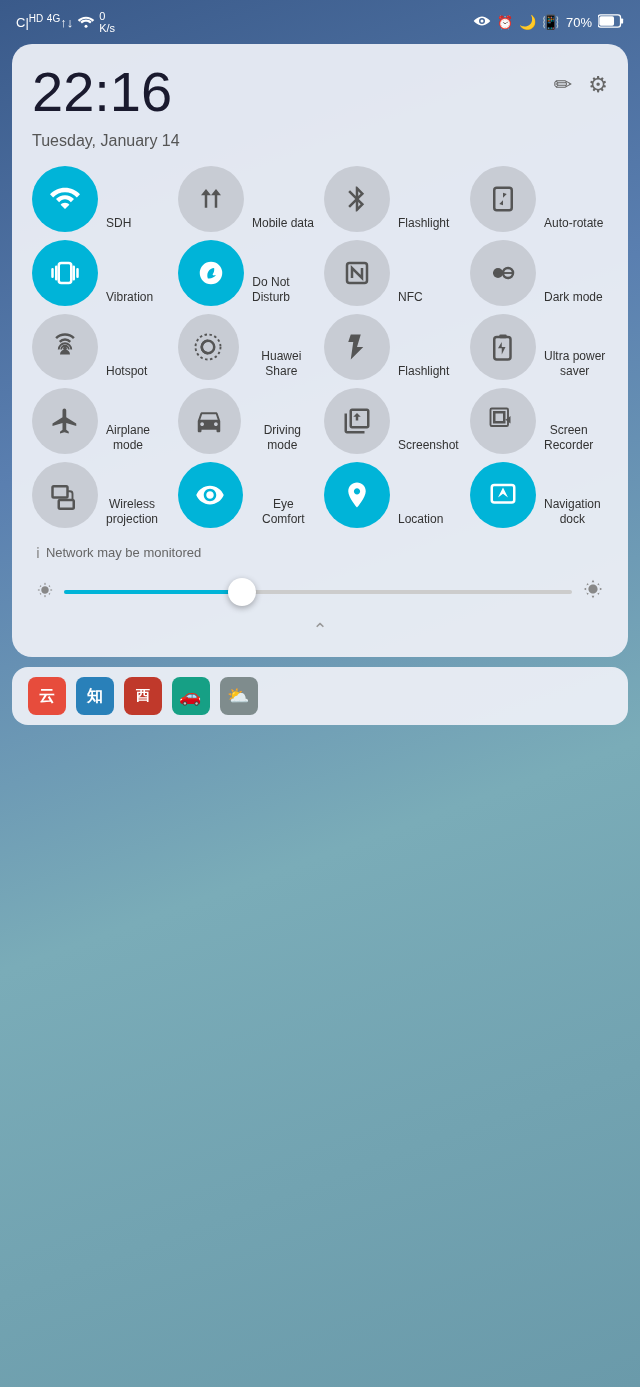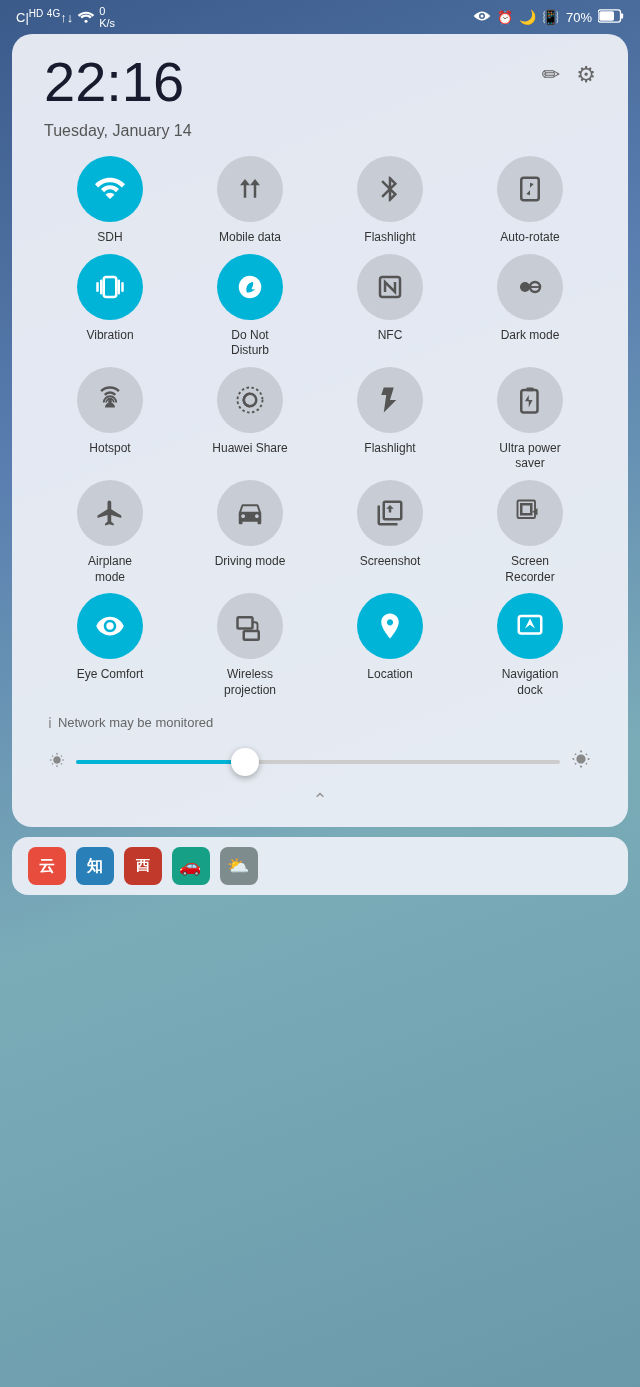--- a/index.html
+++ b/index.html
@@ -5,56 +5,56 @@
     * { margin: 0; padding: 0; box-sizing: border-box; }
     body {
       width: 640px;
       height: 1387px;
       background: linear-gradient(160deg, #3a5a8a 0%, #5a7fb0 30%, #7aacb8 60%, #6a9aaa 100%);
       font-family: 'Helvetica Neue', Arial, sans-serif;
       overflow: hidden;
       position: relative;
     }
     .status-bar {
-      height: 34px;
+      height: 44px;
       display: flex;
       align-items: center;
       justify-content: space-between;
       padding: 0 16px;
       color: white;
       font-size: 13px;
     }
     .status-left { display: flex; align-items: center; gap: 4px; }
     .status-right { display: flex; align-items: center; gap: 6px; }
     .quick-panel {
       background: rgba(235, 238, 245, 0.95);
       border-radius: 20px;
       margin: 0 12px;
-      padding: 20px 32px 16px;
+      padding: 20px 20px 16px;
     }
     .panel-header {
       display: flex;
       justify-content: space-between;
       align-items: flex-start;
       margin-bottom: 6px;
     }
     .time-display { font-size: 56px; font-weight: 300; color: #1a1a2e; line-height: 1; }
     .date-display { font-size: 16px; color: #555; margin-top: 12px; }
     .header-icons { display: flex; gap: 16px; padding-top: 8px; }
     .header-icon { font-size: 22px; color: #666; cursor: pointer; }
     .tiles-grid {
       display: grid;
       grid-template-columns: repeat(4, 1fr);
       gap: 8px;
       margin-top: 16px;
     }
     .tile {
       display: flex;
-      flex-direction: column;
-      align-items: center;
+      flex-direction: row;
+      align-items: flex-end;
       gap: 8px;
       cursor: pointer;
     }
     .tile-icon {
       width: 66px;
       height: 66px;
       border-radius: 50%;
       display: flex;
       align-items: center;
       justify-content: center;
@@ -346,38 +346,38 @@
         <svg class="svg-icon" viewBox="0 0 24 24" fill="#555">
           <path d="M4 4h10v10H4V4zm2 2v6h6V6H6zm12 2l-4 3 4 3V8z"></path>
           <rect x="2" y="2" width="14" height="14" rx="1" fill="none" stroke="#555" stroke-width="1.5"></rect>
         </svg>
       </div>
       <span class="tile-label" style="white-space:pre-line">Screen
 Recorder</span>
     </div>
 
     <div class="tile">
-      <div class="tile-icon active">
-        <svg class="svg-icon" viewBox="0 0 24 24" fill="white">
-          <path d="M12 4.5C7 4.5 2.73 7.61 1 12c1.73 4.39 6 7.5 11 7.5s9.27-3.11 11-7.5c-1.73-4.39-6-7.5-11-7.5zM12 17c-2.76 0-5-2.24-5-5s2.24-5 5-5 5 2.24 5 5-2.24 5-5 5zm0-8c-1.66 0-3 1.34-3 3s1.34 3 3 3 3-1.34 3-3-1.34-3-3-3z"></path>
-        </svg>
-      </div>
-      <span class="tile-label">Eye Comfort</span>
-    </div>
-
-    <div class="tile">
       <div class="tile-icon inactive">
         <svg class="svg-icon" viewBox="0 0 24 24" fill="#555">
           <rect x="2" y="5" width="12" height="9" rx="1" fill="none" stroke="#555" stroke-width="2"></rect>
           <rect x="7" y="16" width="12" height="7" rx="1" fill="none" stroke="#555" stroke-width="2"></rect>
           <path d="M14 9h2a2 2 0 012 2v5" stroke="#555" stroke-width="1.5" fill="none"></path>
         </svg>
       </div>
       <span class="tile-label" style="white-space:pre-line">Wireless
 projection</span>
+    </div>
+
+    <div class="tile">
+      <div class="tile-icon active">
+        <svg class="svg-icon" viewBox="0 0 24 24" fill="white">
+          <path d="M12 4.5C7 4.5 2.73 7.61 1 12c1.73 4.39 6 7.5 11 7.5s9.27-3.11 11-7.5c-1.73-4.39-6-7.5-11-7.5zM12 17c-2.76 0-5-2.24-5-5s2.24-5 5-5 5 2.24 5 5-2.24 5-5 5zm0-8c-1.66 0-3 1.34-3 3s1.34 3 3 3 3-1.34 3-3-1.34-3-3-3z"></path>
+        </svg>
+      </div>
+      <span class="tile-label">Eye Comfort</span>
     </div>
 
     <div class="tile">
       <div class="tile-icon active">
         <svg class="svg-icon" viewBox="0 0 24 24" fill="white">
           <path d="M12 2C8.13 2 5 5.13 5 9c0 5.25 7 13 7 13s7-7.75 7-13c0-3.87-3.13-7-7-7zm0 9.5c-1.38 0-2.5-1.12-2.5-2.5s1.12-2.5 2.5-2.5 2.5 1.12 2.5 2.5-1.12 2.5-2.5 2.5z"></path>
         </svg>
       </div>
       <span class="tile-label">Location</span>
     </div>

